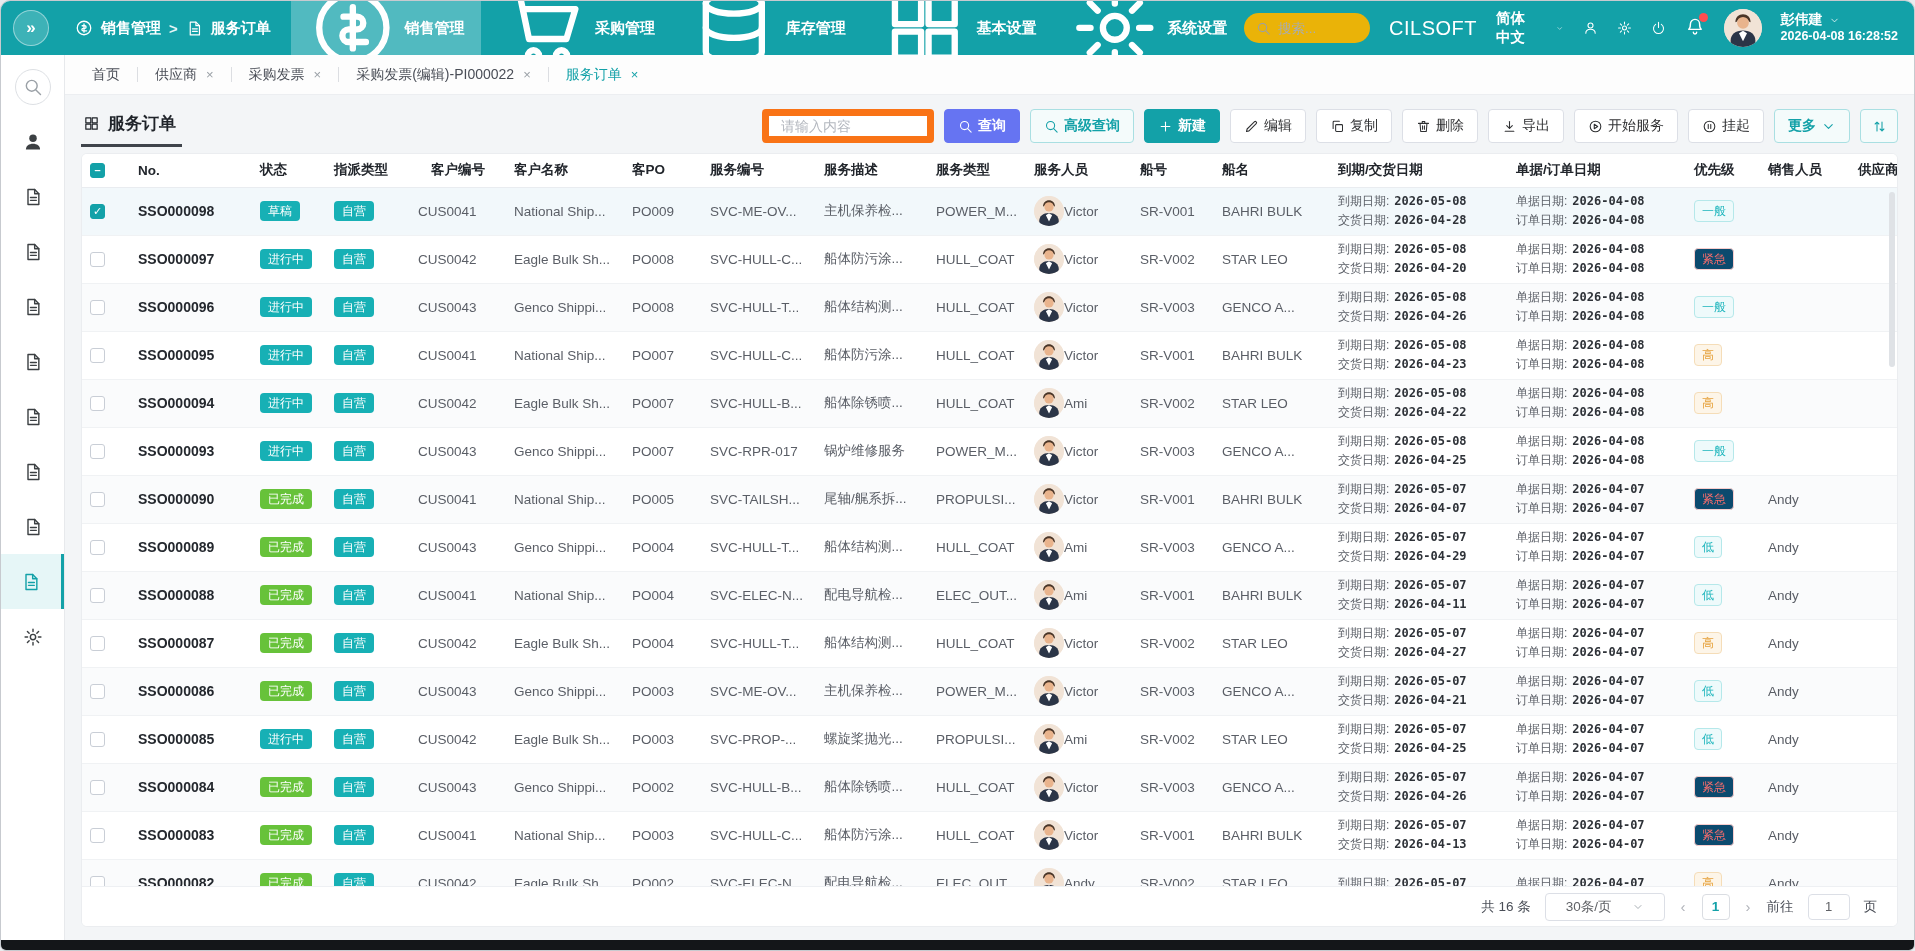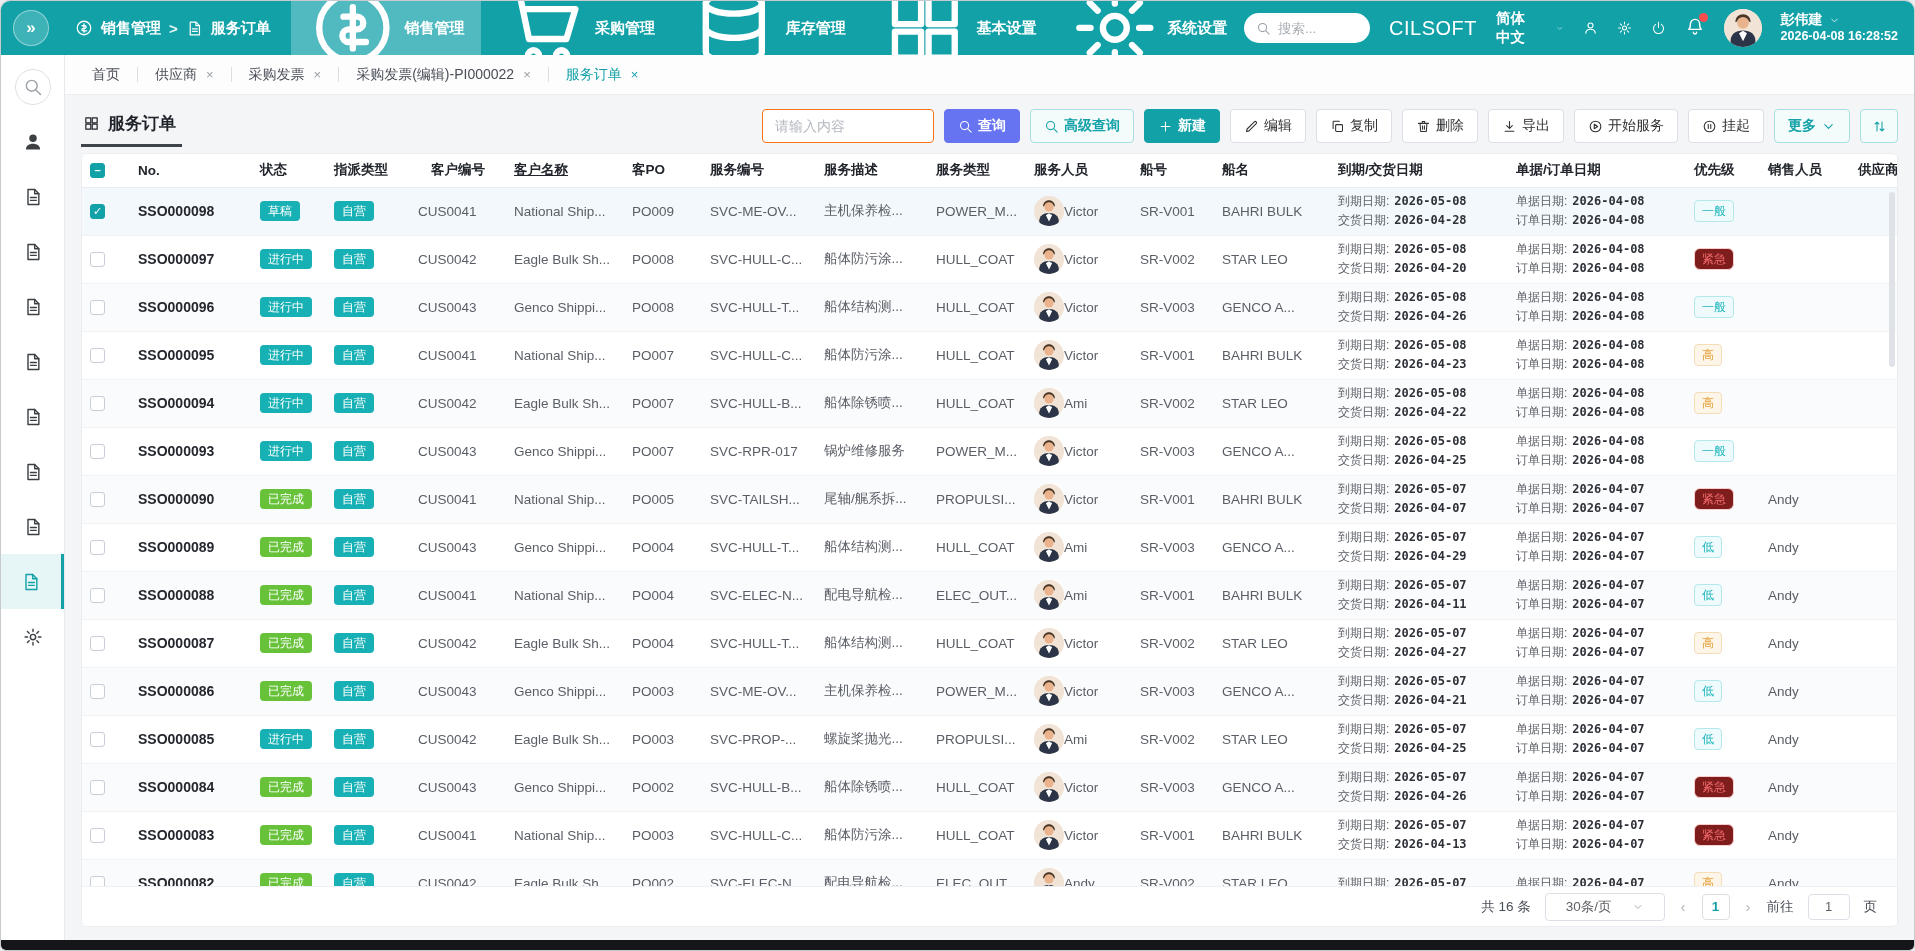--- a/index.html
+++ b/index.html
@@ -9,21 +9,21 @@
 
   
   .topbar { flex:none; height:54px; background:#13a1a8; color:#fff; display:flex; align-items:center; padding:0 16px 0 12px; }
   .collapse-btn { flex:none; width:36px; height:36px; border-radius:50%; background:rgba(255,255,255,.18); border:1px solid rgba(255,255,255,.45); color:#fff; font-size:17px; font-weight:bold; display:flex; align-items:center; justify-content:center; cursor:pointer; }
   .breadcrumb { display:flex; align-items:center; gap:8px; font-size:15px; font-weight:bold; margin:0 20px 0 26px; white-space:nowrap; }
   .bc-sep { font-weight:bold; opacity:.9; }
   .topmenu { display:flex; height:100%; align-items:stretch; }
   .menu-item { display:flex; align-items:center; gap:7px; padding:0 17px; font-size:15px; font-weight:bold; cursor:pointer; white-space:nowrap; }
   .menu-item.active { background:#51bac0; }
   .topbar-right { margin-left:auto; display:flex; align-items:center; gap:19px; }
-  .search-pill { width:132px; height:30px; border-radius:15px; background:#ffffff; display:flex; align-items:center; gap:7px; padding:0 12px; color:#9aa0a6; }
+  .search-pill { width:132px; height:30px; border-radius:15px; background:#eab308; display:flex; align-items:center; gap:7px; padding:0 12px; color:#9aa0a6; }
   .search-pill input { border:none; outline:none; width:80px; font-size:13.5px; color:#606266; background:transparent; font-family:inherit; }
   .search-pill input::placeholder { color:#a8adb3; }
   .brand { font-size:20px; font-weight:normal; letter-spacing:.5px; }
   .lang { font-size:14.5px; font-weight:bold; display:flex; align-items:center; gap:21px; cursor:pointer; }
   .top-ic { width:20px; height:20px; cursor:pointer; position:relative; }
   .bell-wrap { position:relative; cursor:pointer; }
   .red-dot { position:absolute; top:-3px; right:-3px; width:9px; height:9px; background:#ff4d4f; border-radius:50%; }
   .avatar { width:38px; height:38px; border-radius:50%; overflow:hidden; flex:none; background:#f2e4d8; }
   .userblock { line-height:1.25; white-space:nowrap; }
   .username { font-size:14px; font-weight:bold; display:flex; align-items:center; gap:6px; cursor:pointer; }
@@ -46,21 +46,21 @@
   .tab-close { font-size:13px; color:#9aa0a6; cursor:pointer; }
   .tab.active .tab-close { color:#13a1a8; }
   .tab-sep { width:1px; height:15px; background:#dcdee2; }
 
   
   .main { flex:1; padding:10px 16px 0; display:flex; flex-direction:column; min-width:0; }
   .toolbar-row { flex:none; height:48px; display:flex; align-items:center; }
   .page-title { display:flex; align-items:center; gap:8px; font-size:17px; font-weight:bold; color:#1f2329; padding:0 6px 9px 2px; border-bottom:3px solid #3f444b; }
   .page-title .ic { width:17px; height:17px; }
   .toolbar { margin-left:auto; display:flex; align-items:center; gap:10px; padding-bottom:6px; }
-  .filter-input { width:172px; height:34px; border:1px solid #f97316; border-radius:4px; padding:0 12px; font-size:14px; color:#606266; background:#fff; outline:none; font-family:inherit; }
+  .filter-input { width:172px; height:34px; border:7px solid #f97316; border-radius:4px; padding:0 12px; font-size:14px; color:#606266; background:#fff; outline:none; font-family:inherit; }
   .filter-input::placeholder { color:#b4b8bf; }
   .btn { height:34px; padding:0 13px; border-radius:4px; border:1px solid #dcdfe6; background:#fff; color:#303133; font-size:14px; display:inline-flex; align-items:center; gap:5px; cursor:pointer; white-space:nowrap; font-family:inherit; }
   .btn .ic { width:15px; height:15px; }
   .btn-primary { background:#6674f2; border-color:#6674f2; color:#fff; font-weight:bold; }
   .btn-teal { background:#13a1a8; border-color:#13a1a8; color:#fff; font-weight:bold; }
   .btn-teal-outline { background:#f4fbfb; border-color:#a9dfe2; color:#13a1a8; font-weight:bold; }
   .btn-icon-only { width:38px; padding:0; justify-content:center; background:#f4fbfb; border-color:#a9dfe2; color:#13a1a8; }
 
   
   .table-card { flex:none; background:#fff; border:1px solid #ebedf0; border-radius:6px; overflow:hidden; }
@@ -71,21 +71,21 @@
   tr.odd td { background:#fafbfc; }
   tr.selected td { background:#f2f8fb; }
   .cell-no { font-weight:bold; color:#24282e; font-size:14px; }
   .cb { width:15px; height:15px; border:1px solid #c9ced6; border-radius:3px; background:#fff; display:flex; align-items:center; justify-content:center; font-size:11px; line-height:1; cursor:pointer; }
   .cb.on { background:#13a1a8; border-color:#13a1a8; color:#fff; }
   .badge { display:inline-block; padding:4px 8px; border-radius:4px; font-size:12px; color:#fff; line-height:1; }
   .st-teal { background:#17b0b5; }
   .st-green { background:#67c23a; }
   .pri { display:inline-block; padding:3px 7px; border-radius:4px; font-size:12px; border:1px solid; line-height:1.2; }
   .pri-cyan { color:#1cb5bc; background:#eefafb; border-color:#b5e8ea; }
-  .pri-red { color:#f56c6c; background:#7f1d1d; border-color:#f8cdcd;border-radius:6px; }
+  .pri-red { color:#f56c6c; background:#0c4a6e; border-color:#f8cdcd; }
   .pri-orange { color:#e6a23c; background:#fdf5e8; border-color:#f5ddb8; }
   .person { display:flex; align-items:center; gap:0; }
   .person .avatar { width:30px; height:30px; }
   .datecell { line-height:19px; font-size:12px; }
   .dlabel { color:#5a5e66; margin-right:5px; }
   .dval { font-family:"DejaVu Sans Mono","Liberation Mono",monospace; font-weight:bold; font-size:12px; color:#2e3238; }
   .vscroll { position:absolute; right:2px; top:38px; width:6px; height:175px; background:#dfe2e6; border-radius:3px; }
 
   
   .pagination { height:40px; border-top:1px solid #eef0f3; display:flex; align-items:center; justify-content:flex-end; gap:14px; padding-right:20px; font-size:13.5px; color:#4a4e57; background:#fff; }
@@ -501,21 +501,21 @@
             <table>
               <thead id="thead">
                   <tr>
                     <th style="width: 48px;">
                       <span class="cb on">–</span>
                     </th>
                     <th style="width: 122px;">No.</th>
                     <th style="width: 74px;">状态</th>
                     <th style="width: 84px;">指派类型</th>
                     <th style="width: 96px; text-align: center;">客户编号</th>
-                    <th style="width: 118px; text-decoration: underline;">客户名称</th>
+                    <th style="width: 118px;">客户名称</th>
                     <th style="width: 78px;">客PO</th>
                     <th style="width: 114px;">服务编号</th>
                     <th style="width: 112px;">服务描述</th>
                     <th style="width: 98px;">服务类型</th>
                     <th style="width: 106px;">服务人员</th>
                     <th style="width: 82px;">船号</th>
                     <th style="width: 116px;">船名</th>
                     <th style="width: 178px;">到期/交货日期</th>
                     <th style="width: 178px;">单据/订单日期</th>
                     <th style="width: 74px;">优先级</th>

